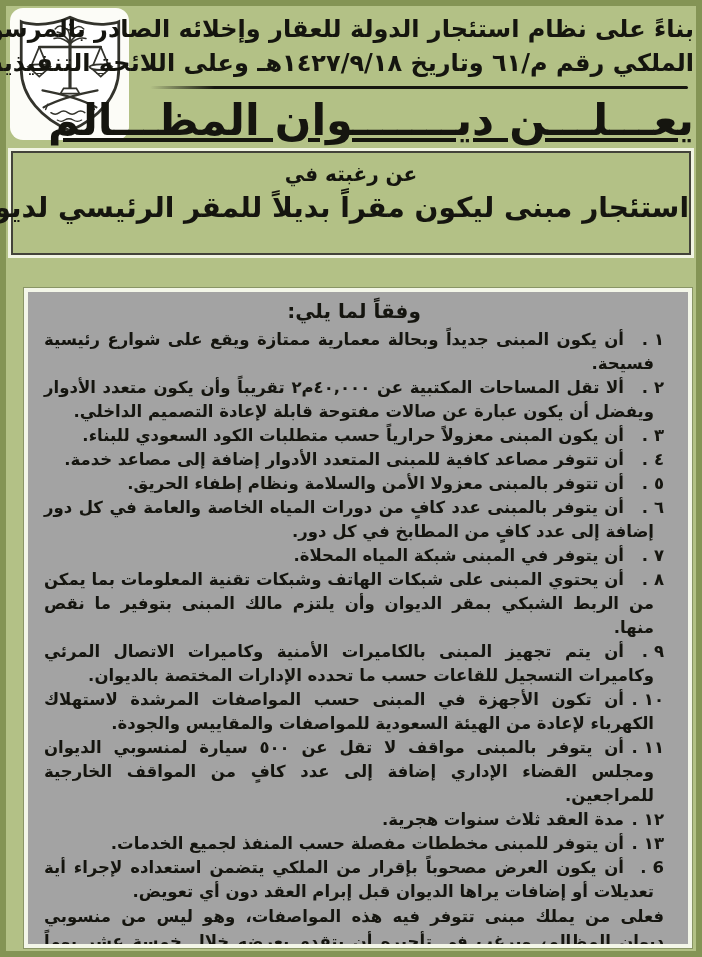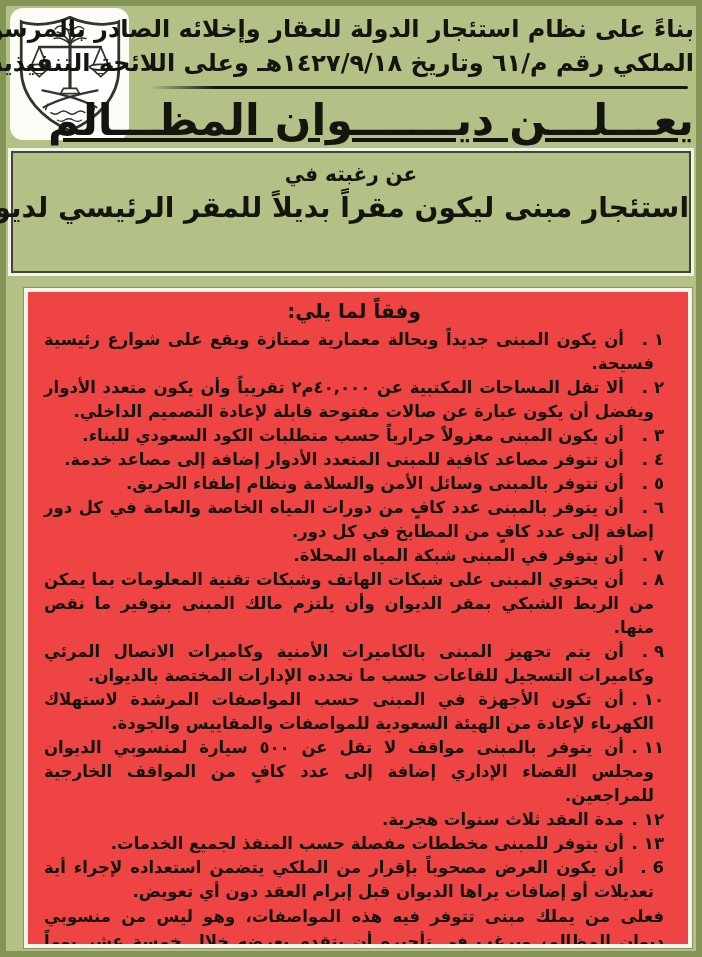--- a/index.html
+++ b/index.html
@@ -36,32 +36,32 @@
   .header-sep{
     height:3px; margin:6px 6px 1px 16px; border-radius:2px;
     background:linear-gradient(to left, #17170f 0%, #17170f 88%, rgba(23,23,15,0) 100%);
   }
   .main-title{
     font-size:43px; line-height:52px; margin-top:5px;
     white-space:nowrap; letter-spacing:1px;text-decoration:underline;
   }
   
   .subject-box{
-    position:absolute; left:5px; right:5px; top:145px; height:122px;
+    position:absolute; left:5px; right:5px; top:145px; height:104px;
     border:2px solid #43433a;
     box-shadow:0 0 0 3px #f1f4e3;
     text-align:center;
     padding-top:6px;
   }
   .subject-intro{ font-size:20px; line-height:30px; }
   .subject-main{ font-size:28px; line-height:38px; white-space:nowrap; }
   
   .panel{
     position:absolute; left:4px; right:4px; top:282px; bottom:3px;
-    background:#ef4444;
+    background:#a3a3a3;
     border:4px solid #f3f6e8;
     box-shadow:0 0 0 1px rgba(60,70,40,.35);
     padding:5px 24px 4px 16px;
     overflow:hidden;
     margin-left:14px;
   }
   .panel-heading{
     text-align:center; font-size:20px; line-height:29px; margin-bottom:2px;
   }
   .items{ list-style:none; }
@@ -176,21 +176,21 @@
             <span>٤</span>
             <span>.</span>
           </span>
     <span class="item-text">أن تتوفر مصاعد كافية للمبنى المتعدد الأدوار إضافة إلى مصاعد خدمة.</span>
   </li>
         <li class="item">
     <span class="item-num">
             <span>٥</span>
             <span>.</span>
           </span>
-    <span class="item-text">أن تتوفر بالمبنى وسائل الأمن والسلامة ونظام إطفاء الحريق.</span>
+    <span class="item-text">أن تتوفر بالمبنى معزولا الأمن والسلامة ونظام إطفاء الحريق.</span>
   </li>
         <li class="item">
     <span class="item-num">
             <span>٦</span>
             <span>.</span>
           </span>
     <span class="item-text">أن يتوفر بالمبنى عدد كافٍ من دورات المياه الخاصة والعامة في كل دور إضافة إلى عدد كافٍ من المطابخ في كل دور.</span>
   </li>
         <li class="item">
     <span class="item-num">

